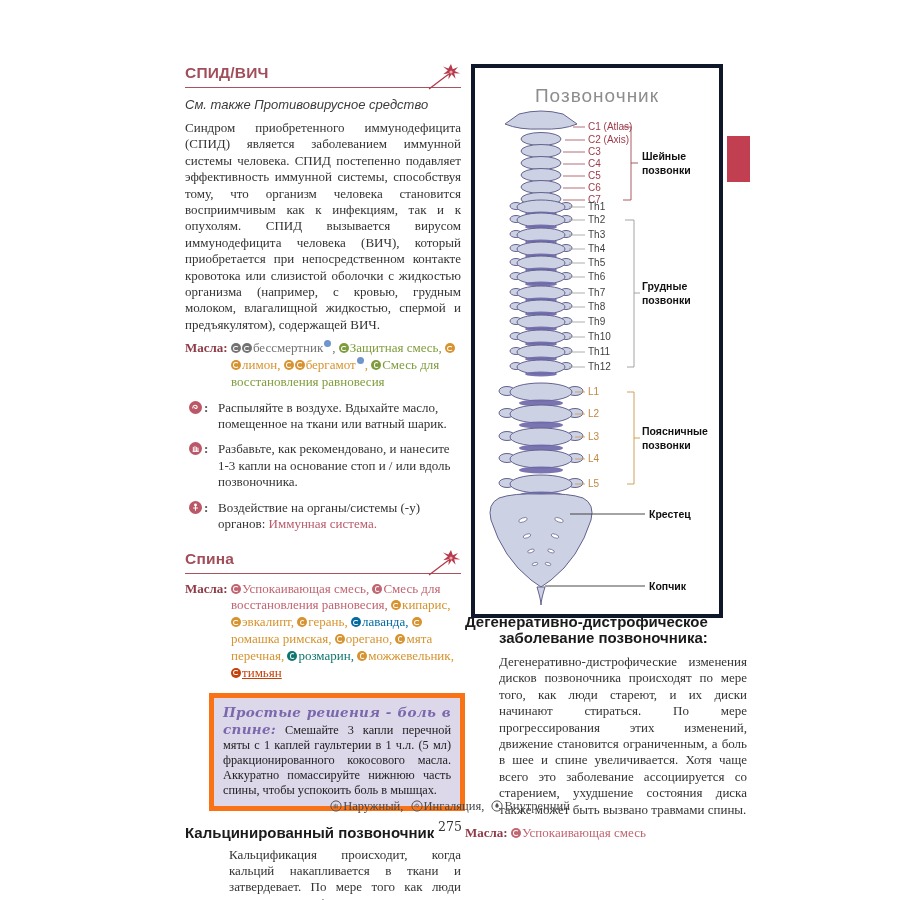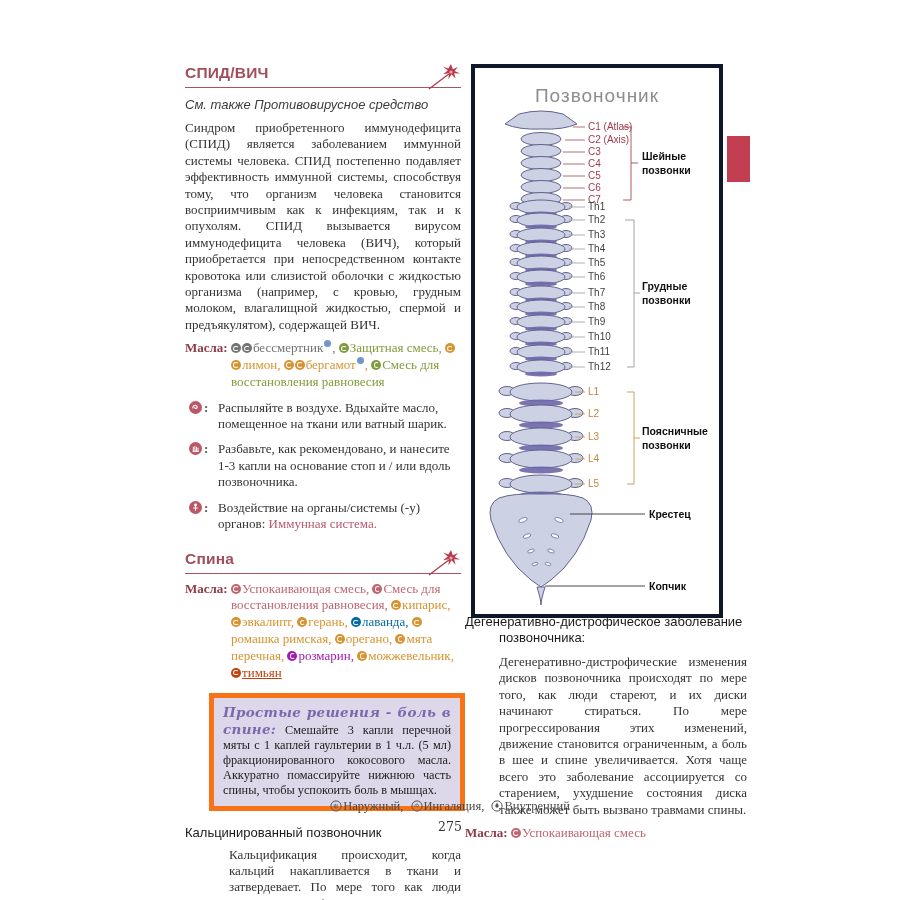--- a/index.html
+++ b/index.html
@@ -26,21 +26,21 @@
   .supic{display:inline-block;width:7px;height:7px;border-radius:50%;background:#7096cb;
       vertical-align:5px;margin:0 1px;}
   .bullet{position:relative;padding-left:33px;margin-top:9px;font-size:13px;line-height:16.4px;}
   .bullet .bic{position:absolute;left:4px;top:1px;}
   .bullet .bcolon{position:absolute;left:19px;top:0;font-weight:700;color:#555;}
   .hl{color:#b85b6b;}
   .solution-box{margin:12px 0 0 24px;width:228px;background:#ddd7ea;border:5px solid #f97316;
       padding:7px 9px;font-size:12.3px;line-height:15.2px;text-align:justify;color:#222;}
   .script{font-style:italic;font-weight:700;color:#7a68ad;font-family:"DejaVu Serif",serif;
       font-size:13.5px;letter-spacing:.3px;}
-  .subhead{font-family:"Liberation Sans",sans-serif;font-weight:400;font-size:13px;
+  .subhead{font-family:"Liberation Sans",sans-serif;font-weight:700;font-size:15px;
       color:#1a1a1a;margin:14px 0 0;line-height:16px;}
   .indent{margin:6px 0 0 44px;font-size:13px;line-height:16.4px;text-align:justify;}
 
   
   #diagram{position:absolute;left:471px;top:64px;width:244px;height:546px;
       border:4px solid #0f172a;background:#fff;}
   .diagram-title{position:absolute;top:17px;left:0;right:0;text-align:center;
       font-family:"Liberation Sans",sans-serif;font-size:19px;color:#8d8d8d;letter-spacing:1px;}
   .spine-svg{position:absolute;left:0;top:0;}
   .vb{fill:#ccd2e4;stroke:#63628e;stroke-width:1;}
@@ -148,21 +148,21 @@
     <span class="oils-label">Масла:</span>
     <span class="oil" style="color: rgb(192, 101, 113); margin-top: 8px;"><span class="ic"></span><span>Успокаивающая смесь</span><span>, </span></span>
     <span class="oil" style="color: rgb(192, 101, 113);"><span class="ic"></span><span>Смесь для восстановления равновесия</span><span>, </span></span>
     <span class="oil" style="color: rgb(214, 147, 47);"><span class="ic"></span><span>кипарис</span><span>, </span></span>
     <span class="oil" style="color: rgb(214, 147, 47);"><span class="ic"></span><span>эвкалипт</span><span>, </span></span>
     <span class="oil" style="color: rgb(214, 147, 47);"><span class="ic"></span><span>герань</span><span>, </span></span>
     <span class="oil" style="color: #0369a1;"><span class="ic"></span><span>лаванда</span><span>, </span></span>
     <span class="oil" style="color: rgb(214, 147, 47);"><span class="ic"></span><span>ромашка римская</span><span>, </span></span>
     <span class="oil" style="color: rgb(214, 147, 47);"><span class="ic"></span><span>орегано</span><span>, </span></span>
     <span class="oil" style="color: rgb(214, 147, 47);"><span class="ic"></span><span>мята перечная</span><span>, </span></span>
-    <span class="oil" style="color: #a21caf;"><span class="ic"></span><span>розмарин</span><span>, </span></span>
+    <span class="oil" style="color: #0f766e;"><span class="ic"></span><span>розмарин</span><span>, </span></span>
     <span class="oil" style="color: rgb(214, 147, 47);"><span class="ic"></span><span>можжевельник</span><span>, </span></span>
     <span class="oil" style="color: #c2410c; text-decoration: underline;"><span class="ic"></span><span>тимьян</span></span>
   </p>
 
   <div class="solution-box">
     <span class="script">Простые решения - боль в спине:</span>
     <span>Смешайте 3 капли перечной мяты с 1 каплей гаультерии в 1 ч.л. (5 мл) фракционированного кокосового масла. Аккуратно помассируйте нижнюю часть спины, чтобы успокоить боль в мышцах.</span>
   </div>
 
   <h3 class="subhead">Кальцинированный позвоночник</h3>

